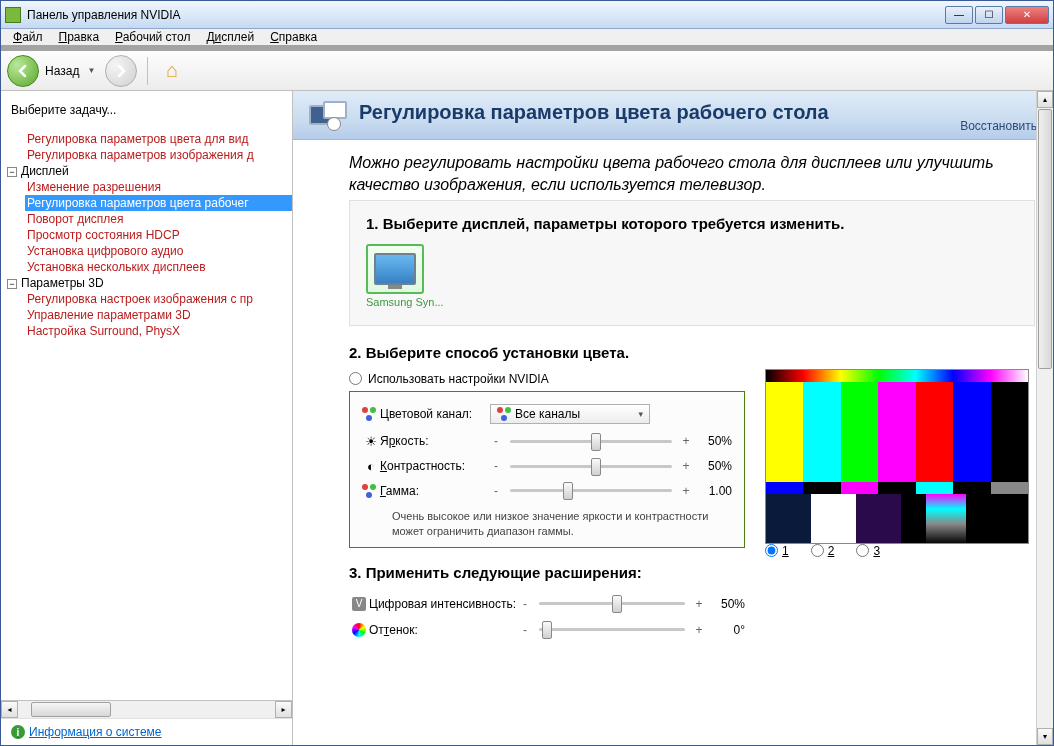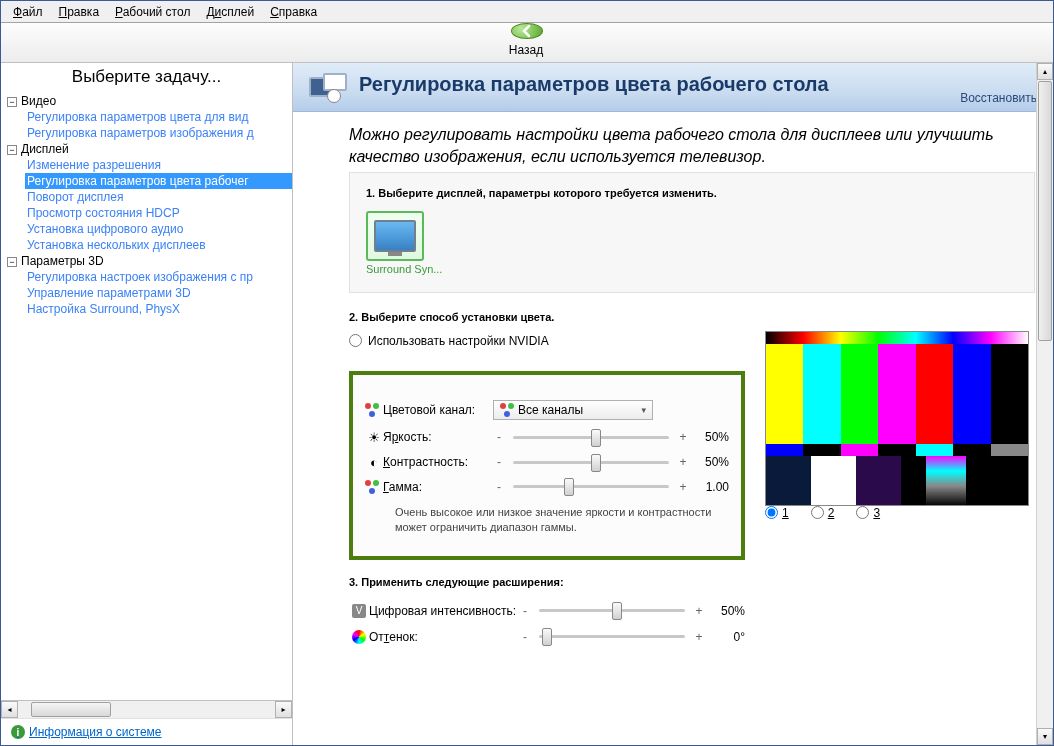--- a/index.html
+++ b/index.html
@@ -8,44 +8,44 @@
 .window { background: #fff; border: 1px solid #3b5998; width: 1054px; height: 746px; display: flex; flex-direction: column; }
 
 .titlebar { height: 28px; background: linear-gradient(to bottom, #f0f6fd 0%, #dce9f9 50%, #c5d9f0 100%); display: flex; align-items: center; padding: 0 4px; border-bottom: 1px solid #8da8cc; }
 .titlebar-icon { width: 16px; height: 16px; background: #7ab83e; border: 1px solid #4a7a1e; margin-right: 6px; }
 .titlebar-text { flex: 1; color: #000; font-size: 12px; }
 .win-btns { display: flex; gap: 2px; }
 .win-btn { width: 28px; height: 18px; border: 1px solid #5a7aa8; border-radius: 2px; display: flex; align-items: center; justify-content: center; font-size: 10px; }
 .win-btn.min, .win-btn.max { background: linear-gradient(to bottom, #e8f0fa, #c0d4ee); }
 .win-btn.close { background: linear-gradient(to bottom, #f08080, #d04040); width: 44px; color: #fff; }
 
-.menubar { height: 22px; background: #f0f0f0; border-bottom: 1px solid #a3a3a3; display: flex; align-items: center; padding: 0 4px; font-size: 12px; }
+.menubar { height: 22px; background: #f0f0f0; border-bottom: 6px solid #a3a3a3; display: flex; align-items: center; padding: 0 4px; font-size: 12px; }
 .menu-item { padding: 2px 8px; cursor: pointer; }
 .menu-item u { text-decoration: underline; }
 
-.toolbar { height: 40px; background: linear-gradient(to bottom, #fdfdfd, #ececec); border-bottom: 1px solid #c0c0c0; display: flex; align-items: center; padding: 0 6px; gap: 4px; flex-direction: column; }
+.toolbar { height: 40px; background: linear-gradient(to bottom, #fdfdfd, #ececec); border-bottom: 1px solid #c0c0c0; display: flex; align-items: center; padding: 0 6px; gap: 4px; }
 .nav-btn { width: 32px; height: 32px; border-radius: 50%; display: flex; align-items: center; justify-content: center; font-size: 16px; }
 .nav-btn.back { background: radial-gradient(circle at 30% 30%, #b8e89a, #5aa82a); color: #fff; border: 1px solid #4a8a1a; }
 .nav-btn.fwd { background: radial-gradient(circle at 30% 30%, #f5f5f5, #d0d0d0); color: #888; border: 1px solid #b0b0b0; }
 .back-label { font-size: 12px; margin: 0 4px 0 2px; }
 .dropdown-arrow { font-size: 8px; color: #555; margin-right: 6px; }
 .tb-sep { width: 1px; height: 28px; background: #c0c0c0; margin: 0 6px; }
 .home-btn { width: 28px; height: 28px; display: flex; align-items: center; justify-content: center; }
 .home-icon { font-size: 20px; color: #e8a040; }
 
 .content { flex: 1; display: flex; overflow: hidden; }
 
 .sidebar { width: 292px; border-right: 1px solid #c0c0c0; display: flex; flex-direction: column; background: #fff; }
-.sidebar-header { padding: 4px 10px; font-size: 17px; background: #fff; text-align: center; }
+.sidebar-header { padding: 12px 10px; font-size: 12px; background: #fff; }
 .tree { flex: 1; overflow: auto; padding: 2px 0 2px 6px; font-size: 12px; }
 .tree-node { white-space: nowrap; }
 .tree-toggle { display: inline-block; width: 10px; height: 10px; border: 1px solid #888; text-align: center; line-height: 8px; font-size: 9px; margin-right: 4px; cursor: pointer; background: #fff; }
 .tree-cat { color: #000; padding: 1px 0; }
 .tree-children { padding-left: 18px; }
-.tree-leaf { color: #3b82f6; padding: 1px 2px; cursor: pointer; display: block; }
+.tree-leaf { color: #b91c1c; padding: 1px 2px; cursor: pointer; display: block; }
 .tree-leaf.selected { background: #3399ff; color: #fff; }
 .sidebar-scroll { height: 18px; border-top: 1px solid #c0c0c0; background: #f0f0f0; position: relative; }
 .sidebar-scroll-arrow { position: absolute; top: 0; width: 17px; height: 17px; background: linear-gradient(to bottom, #fafafa, #e0e0e0); border: 1px solid #b0b0b0; display: flex; align-items: center; justify-content: center; font-size: 8px; }
 .sidebar-scroll-arrow.left { left: 0; }
 .sidebar-scroll-arrow.right { right: 0; }
 .sidebar-scroll-thumb { position: absolute; left: 30px; top: 1px; width: 80px; height: 15px; background: linear-gradient(to bottom, #f5f5f5, #d8d8d8); border: 1px solid #a0a0a0; border-radius: 2px; }
 .sidebar-footer { padding: 6px 10px; border-top: 1px solid #e0e0e0; }
 .sys-info { color: #0066cc; text-decoration: underline; font-size: 12px; display: flex; align-items: center; gap: 4px; }
 .sys-info-icon { width: 14px; height: 14px; border-radius: 50%; background: #3a9a3a; color: #fff; display: flex; align-items: center; justify-content: center; font-size: 10px; font-weight: bold; }
 
@@ -55,36 +55,36 @@
 .mh-mon1 { position: absolute; left: 0; top: 6px; width: 26px; height: 20px; background: #406090; border: 2px solid #a0b0c8; border-radius: 2px; }
 .mh-mon2 { position: absolute; left: 14px; top: 2px; width: 24px; height: 18px; background: #fff; border: 2px solid #a0b0c8; border-radius: 2px; }
 .mh-badge { position: absolute; left: 18px; top: 18px; width: 14px; height: 14px; border-radius: 50%; background: #fff; border: 1px solid #888; }
 .main-header-title { font-size: 20px; font-weight: bold; color: #1a3a6a; flex: 1; padding-top: 2px; }
 .restore-link { font-size: 12px; color: #2a4a7a; align-self: flex-end; padding-bottom: 2px; cursor: pointer; }
 
 .main-body { padding: 12px 18px 20px 56px; }
 .intro { font-size: 16px; color: #000; margin-bottom: 3px; line-height: 1.4; font-style: italic; }
 
 .section-box { background: #f7f7f7; border: 1px solid #e0e0e0; padding: 14px 16px 16px 16px; margin-bottom: 18px; }
-.section-title { font-size: 11px; font-weight: bold; margin-bottom: 12px; }
+.section-title { font-size: 15px; font-weight: bold; margin-bottom: 12px; }
 
 .display-item { display: inline-block; text-align: center; }
 .monitor-box { width: 58px; height: 50px; border: 2px solid #5aba5a; background: linear-gradient(to bottom, #f0fff0, #e0f8e0); border-radius: 3px; display: flex; align-items: center; justify-content: center; margin-bottom: 2px; }
 .monitor-screen { width: 42px; height: 32px; background: linear-gradient(to bottom, #6bb8f0 0%, #4a98d8 60%, #3a80c0 100%); border: 2px solid #708090; border-radius: 2px; position: relative; }
 .monitor-screen::after { content: ''; position: absolute; bottom: -6px; left: 50%; transform: translateX(-50%); width: 14px; height: 4px; background: #888; }
 .display-label { font-size: 11px; color: #3a9a3a; }
 
 .color-section { display: flex; gap: 20px; }
 .color-left { flex: 1; min-width: 0; }
 .color-right { width: 270px; }
 
 .radio-row { display: flex; align-items: center; gap: 6px; padding: 3px 0; font-size: 12px; }
 .radio-row input { margin: 0; }
 
-.settings-panel { border: 4px solid #4d7c0f; background: #fcfcfc; padding: 20px 12px; margin-top: 20px; }
+.settings-panel { border: 1px solid #4d7c0f; background: #fcfcfc; padding: 7px 12px; margin-top: 2px; }
 .setting-row { display: flex; align-items: center; padding: 5px 0; font-size: 12px; }
 .setting-icon { width: 18px; display: flex; align-items: center; justify-content: center; font-size: 13px; }
 .setting-label { width: 110px; }
 .setting-minus { width: 12px; text-align: center; color: #666; }
 .setting-slider { flex: 1; margin: 0 8px; }
 .slider-track { height: 3px; background: #c8c8c8; border-radius: 2px; position: relative; }
 .slider-thumb { position: absolute; top: -7px; width: 10px; height: 18px; background: linear-gradient(to bottom, #fafafa, #d0d0d0); border: 1px solid #888; border-radius: 2px; }
 .setting-plus { width: 12px; text-align: center; color: #666; }
 .setting-value { width: 40px; text-align: right; padding-left: 6px; }
 
@@ -117,20 +117,29 @@
 
 .scrollbar-v { position: absolute; right: 0; top: 0; bottom: 0; width: 17px; background: #f0f0f0; border-left: 1px solid #d0d0d0; }
 .sb-arrow { height: 17px; background: linear-gradient(to bottom, #fafafa, #e0e0e0); border: 1px solid #b0b0b0; display: flex; align-items: center; justify-content: center; font-size: 8px; }
 .sb-thumb { position: absolute; left: 1px; right: 1px; background: linear-gradient(to right, #f0f0f0, #d8d8d8); border: 1px solid #a0a0a0; border-radius: 2px; }
 </style>
 </head>
 <body>
 
 <div class="window">
 
+  <div class="titlebar">
+    <div class="titlebar-icon"></div>
+    <div class="titlebar-text">Панель управления NVIDIA</div>
+    <div class="win-btns">
+      <div class="win-btn min">—</div>
+      <div class="win-btn max">☐</div>
+      <div class="win-btn close">✕</div>
+    </div>
+  </div>
 
   <div class="menubar">
     <div class="menu-item"><u>Ф</u><span></span>айл</div>
     <div class="menu-item"><u>П</u>равка</div>
     <div class="menu-item"><u>Р</u>абочий стол</div>
     <div class="menu-item">Д<u>и</u>сплей</div>
     <div class="menu-item"><u>С</u>правка</div>
   </div>
 
   <div class="toolbar">
@@ -152,23 +161,20 @@
     </div>
   </div>
 
   <div class="content">
 
     <div class="sidebar">
       <div class="sidebar-header">Выберите задачу...</div>
       <div class="tree">
 
         <div class="tree-node">
-          <div class="tree-cat">
-            <span class="tree-toggle">−</span><span>Видео</span>
-          </div>
           <div class="tree-children">
             <span class="tree-leaf">Регулировка параметров цвета для вид</span>
             <span class="tree-leaf">Регулировка параметров изображения д</span>
           </div>
         </div>
 
         <div class="tree-node">
           <div class="tree-cat">
             <span class="tree-toggle">−</span><span>Дисплей</span>
           </div>
@@ -220,21 +226,21 @@
 
       <div class="main-body">
         <div class="intro">Можно регулировать настройки цвета рабочего стола для дисплеев или улучшить качество изображения, если используется телевизор.</div>
 
         <div class="section-box">
           <div class="section-title">1. Выберите дисплей, параметры которого требуется изменить.</div>
           <div class="display-item">
             <div class="monitor-box">
               <div class="monitor-screen"></div>
             </div>
-            <div class="display-label">Surround Syn...</div>
+            <div class="display-label">Samsung Syn...</div>
           </div>
         </div>
 
         <div class="section-title" style="margin-bottom:8px;"><b>2. Выберите способ установки цвета.</b></div>
 
         <div class="color-section">
           <div class="color-left">
             <label class="radio-row">
               <input type="radio" name="colmode" style="">
               <span>Использовать настройки NVIDIA</span>

